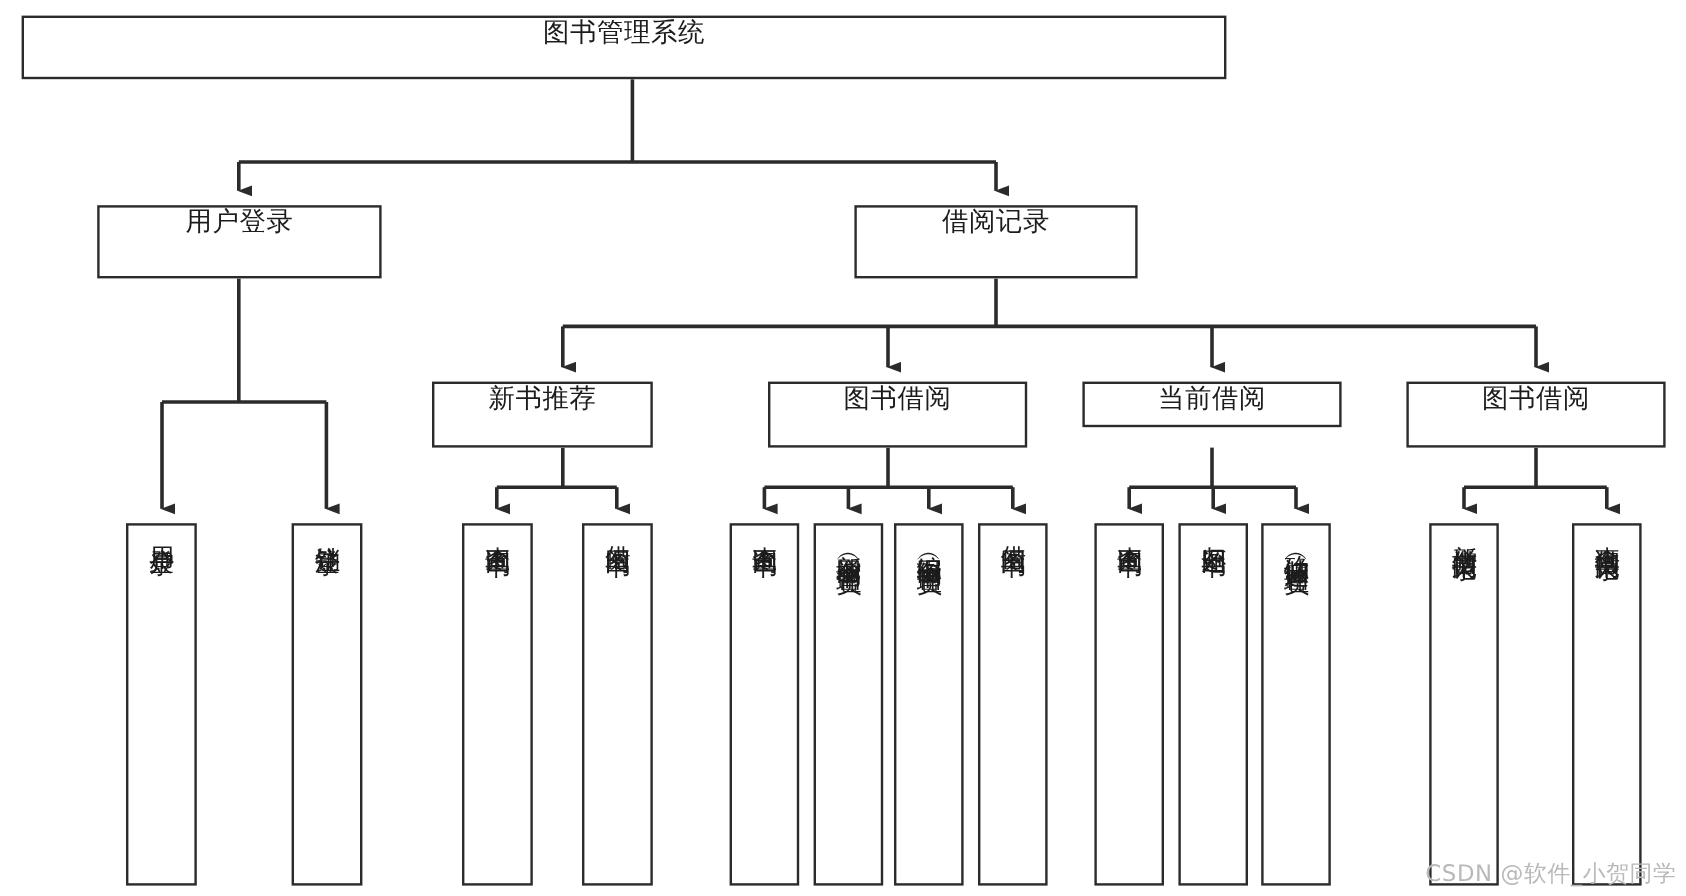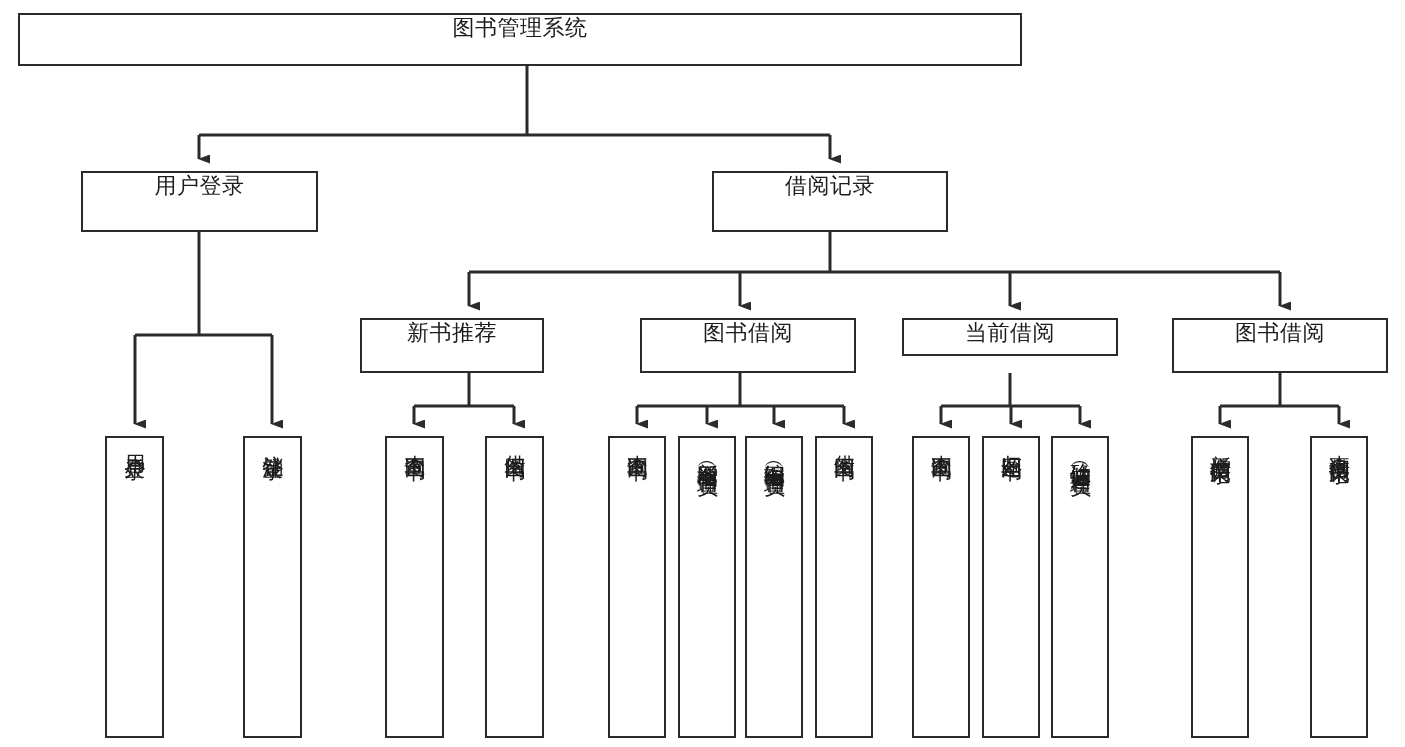--- a/index.html
+++ b/index.html
@@ -223,14 +223,15 @@
           <span class="node-label-v">新增借阅记录</span>
         </div>
       </div>
       <div class="node-box leaf-box" style="left: 1310px; top: 436px; width: 58px; height: 302px;">
         <div class="leaf-inner" style="width: 100%;">
           <span class="node-label-v">查询借阅记录</span>
         </div>
       </div>
     </div>
 
+  <div id="watermark">CSDN @软件_小贺同学</div>
 
 </div>
 
 </body></html>

